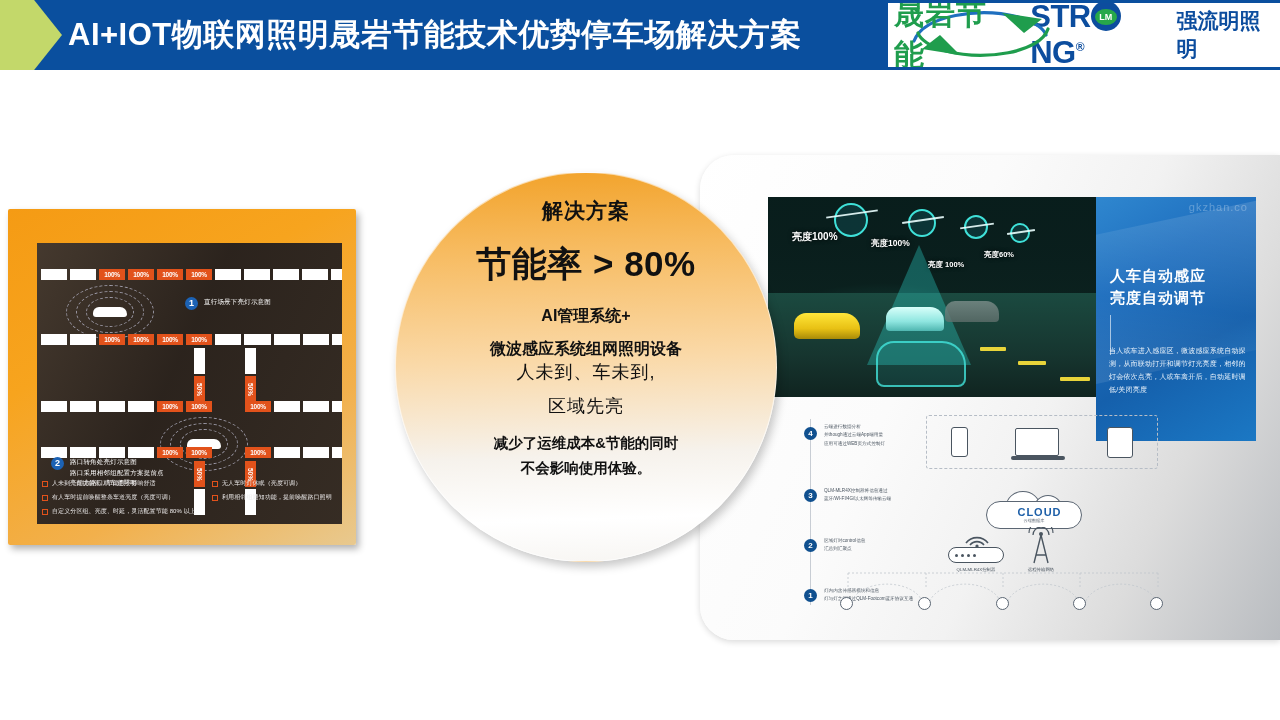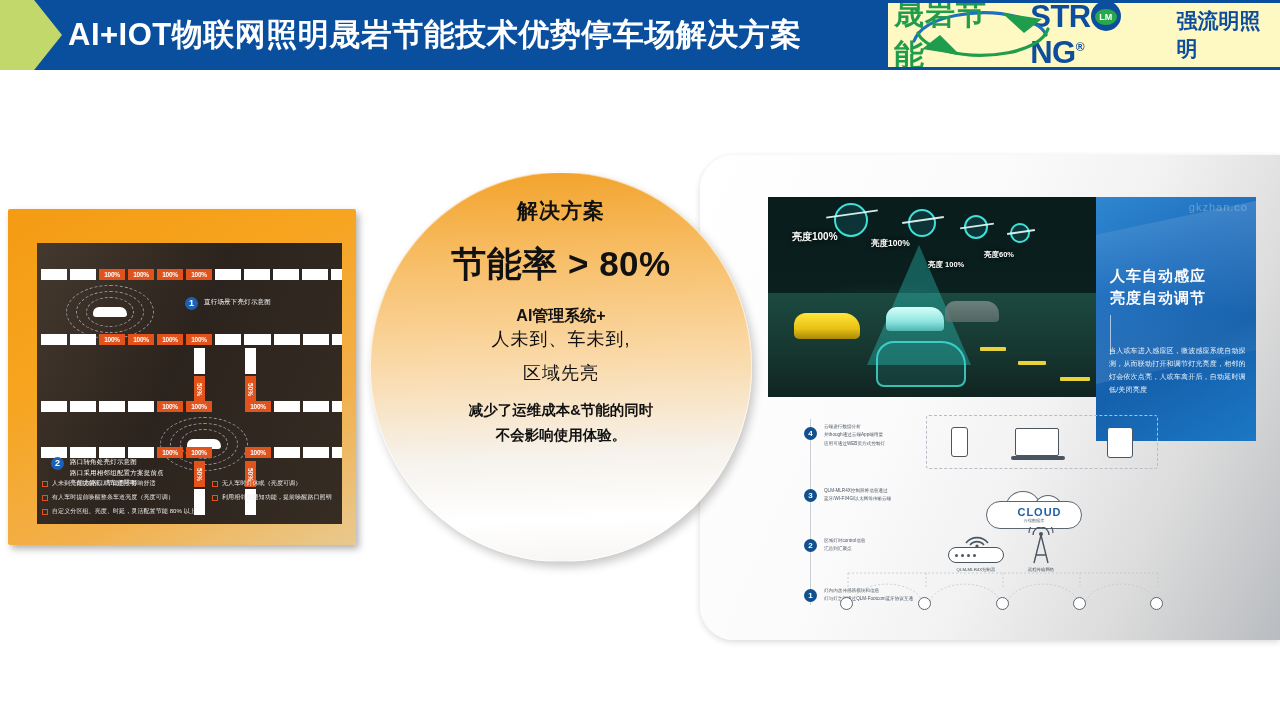--- a/index.html
+++ b/index.html
@@ -33,21 +33,21 @@
     height: 70px; line-height: 70px;
     color: #ffffff;
     font-size: 31px;
     font-weight: bold;
     letter-spacing: 0.5px;
     white-space: nowrap;
   }
   .logo-box {
     position: absolute; right: 0; top: 3px;
     width: 392px; height: 64px;
-    background: #fef9c3;
+    background: #ffffff;
     display: flex; align-items: center; justify-content: center;
     gap: 4px;
     overflow: hidden;
   }
   .logo-cn {
     position: relative;
     font-size: 30px; font-weight: bold;
     color: #1f9d4d;
     letter-spacing: 1px;
     padding: 0 6px;
@@ -402,21 +402,21 @@
   .node {
     position: absolute;
     width: 13px; height: 13px;
     border: 1.2px solid #5b6673;
     border-radius: 50%;
     background: #fff;
   }
 
   
   .oval {
-    position: absolute; left: 370px; top: 172px;
+    position: absolute; left: 395px; top: 172px;
     width: 382px; height: 390px;
     border-radius: 50%;
     background: linear-gradient(180deg,
         #f3a32a 0%,
         #f6b košík 0%,
         #f7b košík 0%);
     background: linear-gradient(178deg, #f2a229 0%, #f7bb60 20%, #fad9a8 48%, #f6f2ec 72%, #ffffff 88%, #f7f5f2 100%);
     box-shadow: 3px 5px 10px rgba(0,0,0,0.22);
     border: 1px solid rgba(255,255,255,0.6);
     overflow: hidden;
@@ -717,20 +717,21 @@
       <div class="node" style="left:285px;top:186px;"></div>
       <div class="node" style="left:362px;top:186px;"></div>
     </div>
   </div>
 
   <div class="oval">
     <div class="oval-inner">
       <div class="ov-t1">解决方案</div>
       <div class="ov-t2">节能率 &gt; 80%</div>
       <div class="ov-t3">AI管理系统+</div>
+      <div class="ov-t4">微波感应系统组网照明设备</div>
       <div class="ov-t5">人未到、车未到,</div>
       <div class="ov-t6">区域先亮</div>
       <div class="ov-t7">减少了运维成本&amp;节能的同时</div>
       <div class="ov-t7" style="margin-top:2px;">不会影响使用体验。</div>
     </div>
   </div>
 
 </div>
 
 </body></html>

